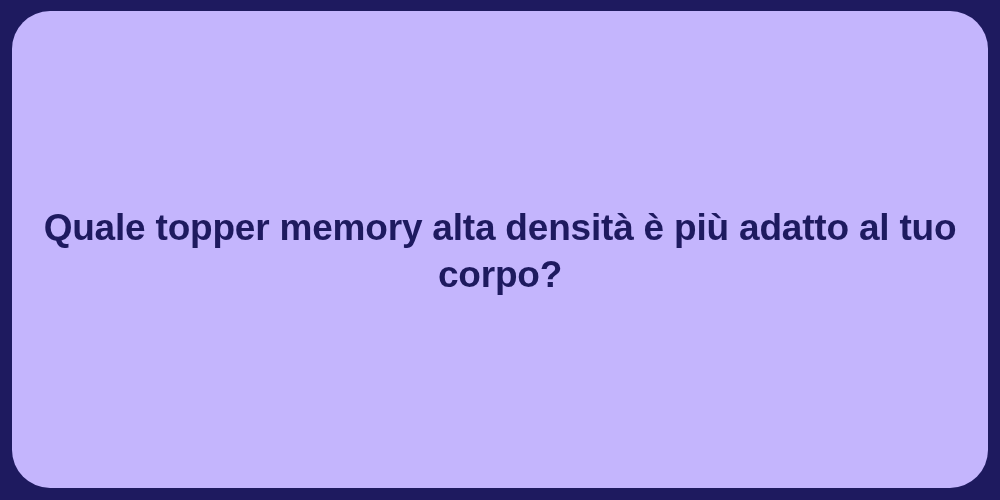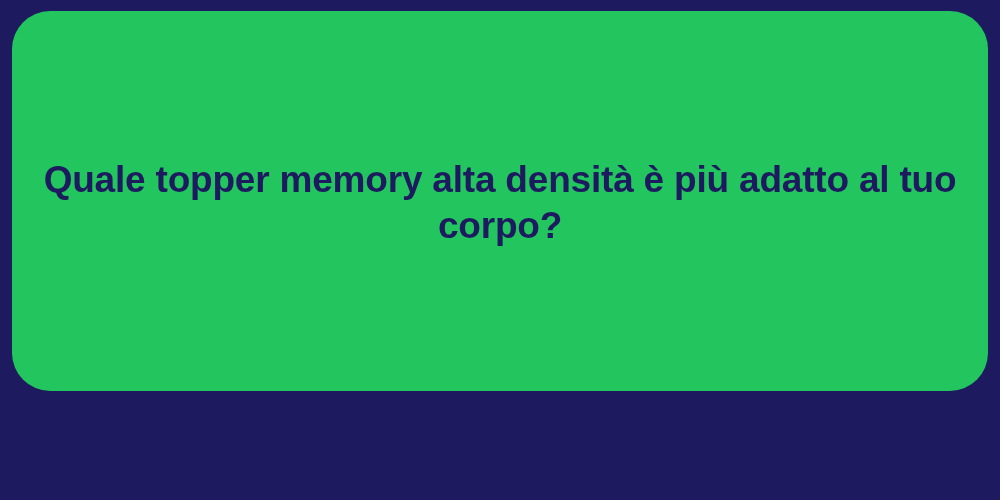--- a/index.html
+++ b/index.html
@@ -21,23 +21,23 @@
     overflow: hidden;
   }
 
   .panel {
     position: absolute;
     left: 12px;
     top: 11px;
     right: 12px;
     bottom: 12px;
     width: 976px;
-    height: 380px;
+    height: 477px;
     box-sizing: border-box;
-    background: #22c55e;
+    background: #c4b5fd;
     border-radius: 38px;
     display: flex;
     align-items: center;
     justify-content: flex-end;
   }
 
   .headline {
     margin: 0;
     padding: 0 20px;
     width: 100%;

